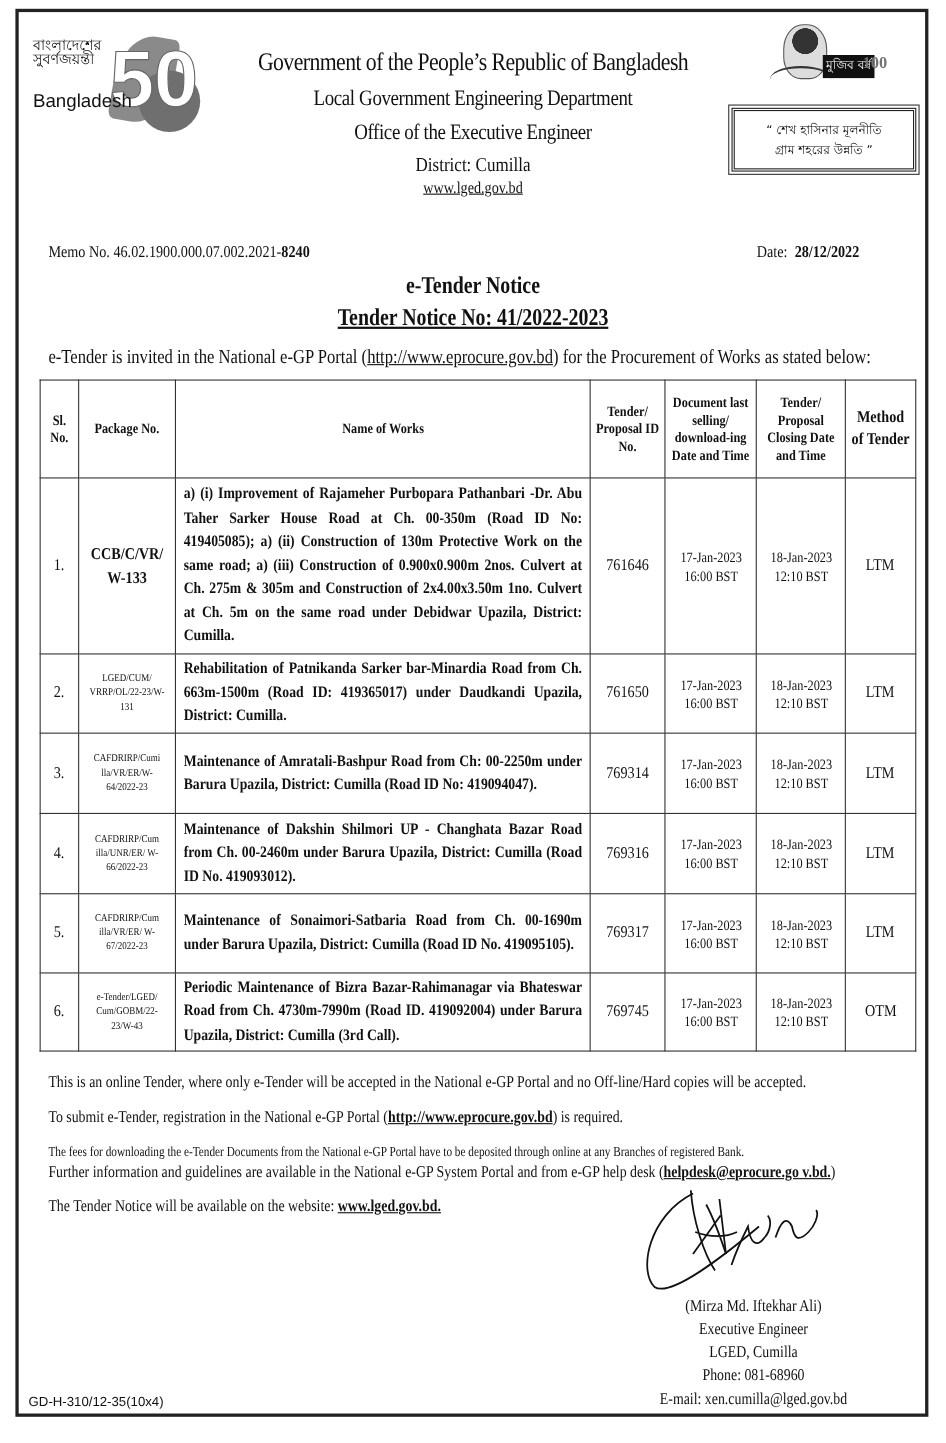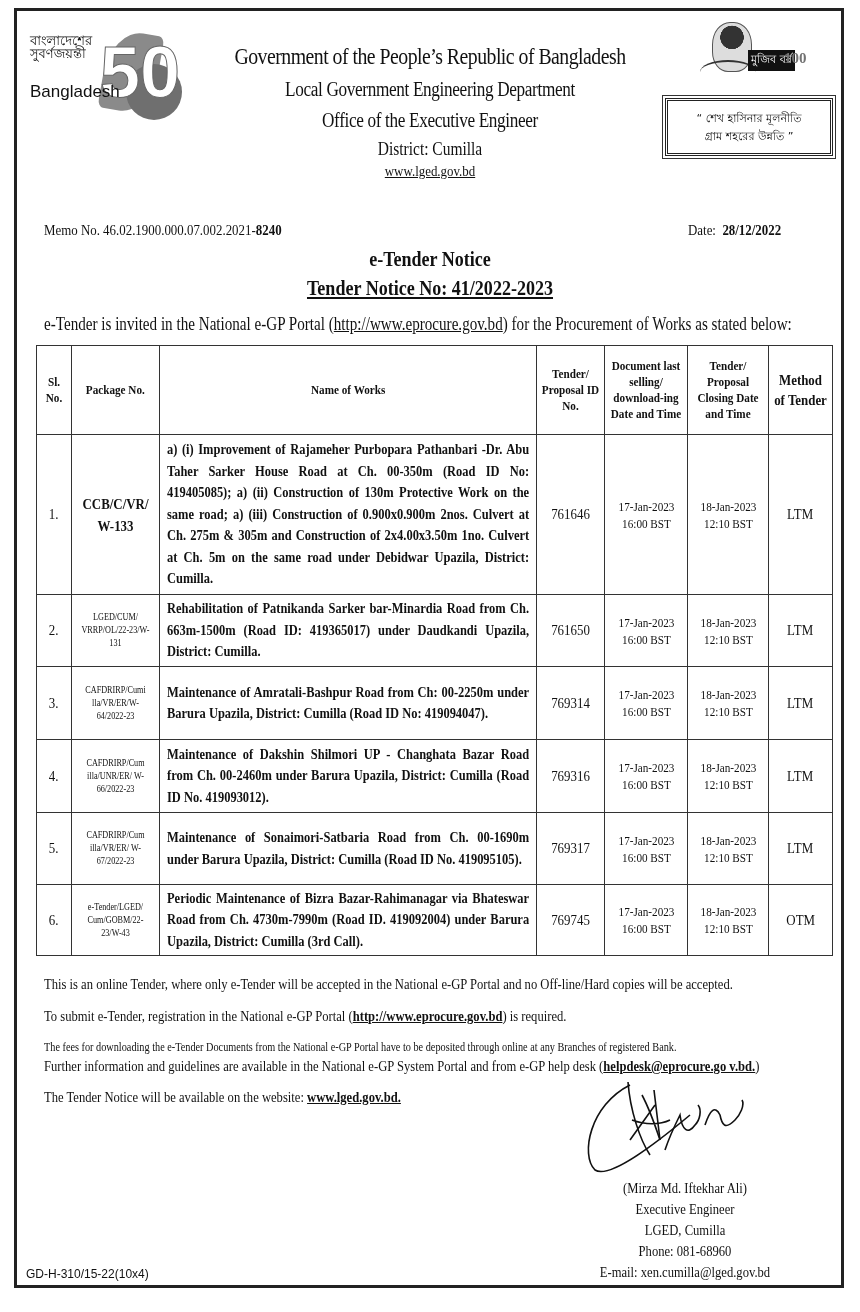--- a/index.html
+++ b/index.html
@@ -231,13 +231,13 @@
 </svg>
 
 <div class="sign-block">
   <div>(Mirza Md. Iftekhar Ali)</div>
   <div>Executive Engineer</div>
   <div>LGED, Cumilla</div>
   <div>Phone: 081-68960</div>
   <div>E-mail: xen.cumilla@lged.gov.bd</div>
 </div>
 
-<div class="abs ref">GD-H-310/15-22(10x4)</div>
+<div class="abs ref">GD-H-310/12-35(10x4)</div>
 
 </body></html>

